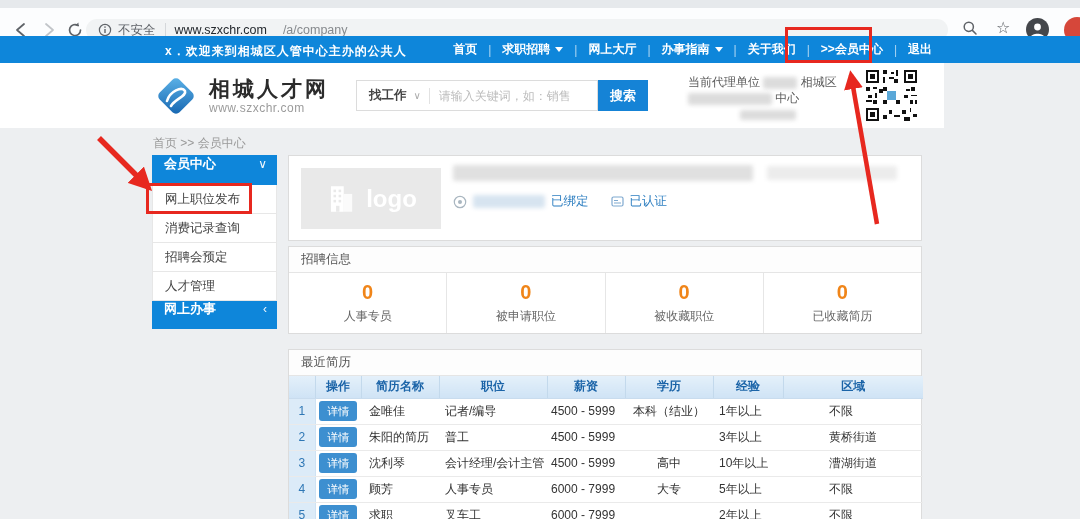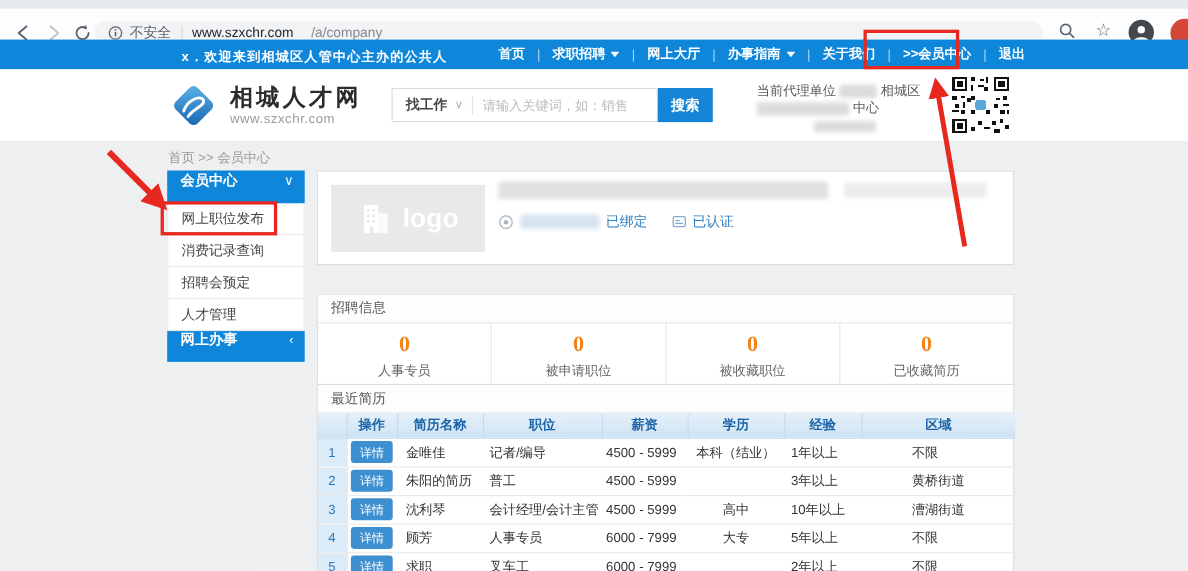--- a/index.html
+++ b/index.html
@@ -22,21 +22,21 @@
 
   
   .bluebar { position:absolute; left:0; top:36px; width:1080px; height:27px; background:#0e86da; color:#fff; }
   .welcome { position:absolute; left:165px; top:7px; font-size:12px; font-weight:bold; letter-spacing:1px; }
   .topnav  { position:absolute; right:148px; top:0; height:27px; display:flex; align-items:center; font-size:12px; font-weight:bold; }
   .tn-item { color:#fff; text-decoration:none; display:inline-flex; align-items:center; white-space:nowrap; }
   .tn-item + .tn-item::before { content:"|"; color:rgba(255,255,255,.65); font-weight:normal; margin:0 11px; }
   .caret   { width:0; height:0; border-left:4px solid transparent; border-right:4px solid transparent; border-top:5px solid #fff; margin-left:5px; }
 
   
-  .siteheader { position:absolute; left:0; top:63px; width:1080px; height:65px; background:#fff; }
+  .siteheader { position:absolute; left:0; top:63px; width:944px; height:65px; background:#fff; }
   .logo-wrap  { position:absolute; left:152px; top:9px; display:flex; align-items:center; cursor:pointer; }
   .logo-diamond { width:48px; height:48px; }
   .site-name  { font-size:21px; font-weight:bold; color:#2b2b2b; letter-spacing:3px; line-height:24px; }
   .site-domain{ font-size:12px; color:#9b9b9b; letter-spacing:.5px; }
   .searchbox  { position:absolute; left:356px; top:17px; width:242px; height:31px; border:1px solid #dcdcdc; background:#fff; display:flex; align-items:center; }
   .search-cat { font-size:12.5px; color:#444; font-weight:bold; padding:0 7px 0 12px; }
   .search-caret { color:#aaa; font-size:10px; margin-right:8px; }
   .search-div { width:1px; height:16px; background:#e2e2e2; margin-right:9px; }
   .search-input { flex:1; border:none; outline:none; font-size:12px; color:#333; min-width:0; font-family:inherit; }
   .search-input::placeholder { color:#bcbcbc; }
@@ -65,21 +65,21 @@
   .logo-box { position:absolute; left:12px; top:12px; width:140px; height:61px; background:#e9e9e9;
               display:flex; align-items:center; justify-content:center; gap:7px; }
   .logo-text { color:#fff; font-size:24px; font-weight:bold; }
   .name-blur  { position:absolute; left:164px; top:9px; width:300px; height:16px; background:#e0e0e0; filter:blur(2px); border-radius:2px; }
   .name-blur2 { position:absolute; left:478px; top:10px; width:130px; height:14px; background:#ececec; filter:blur(2px); border-radius:2px; }
   .status-row { position:absolute; left:164px; top:37px; display:flex; align-items:center; gap:6px; font-size:12.5px; }
   .status-blur{ width:72px; height:13px; background:#d7e4f0; filter:blur(2px); border-radius:2px; }
   .blue-label { color:#2e7fc1; }
   .gap14 { width:10px; }
 
-  .stats-card { top:267px; height:88px;font-family:Liberation Serif, serif; }
+  .stats-card { top:246px; height:88px; }
   .stats-body { display:flex; height:60px; }
   .stat-cell  { flex:1; display:flex; flex-direction:column; align-items:center; justify-content:center; border-right:1px solid #e6e6e6; }
   .stat-cell:last-child { border-right:none; }
   .stat-value { color:#f08519; font-size:20px; font-weight:bold; line-height:22px; }
   .stat-label { font-size:12px; color:#666; margin-top:5px; }
 
   .resumes-card { top:349px; height:176px; }
   table { width:100%; border-collapse:collapse; table-layout:fixed; font-size:12px; }
   col.c-no{width:26px} col.c-op{width:46px} col.c-name{width:78px} col.c-pos{width:108px}
   col.c-sal{width:78px} col.c-edu{width:88px} col.c-exp{width:70px} col.c-area{width:140px}

